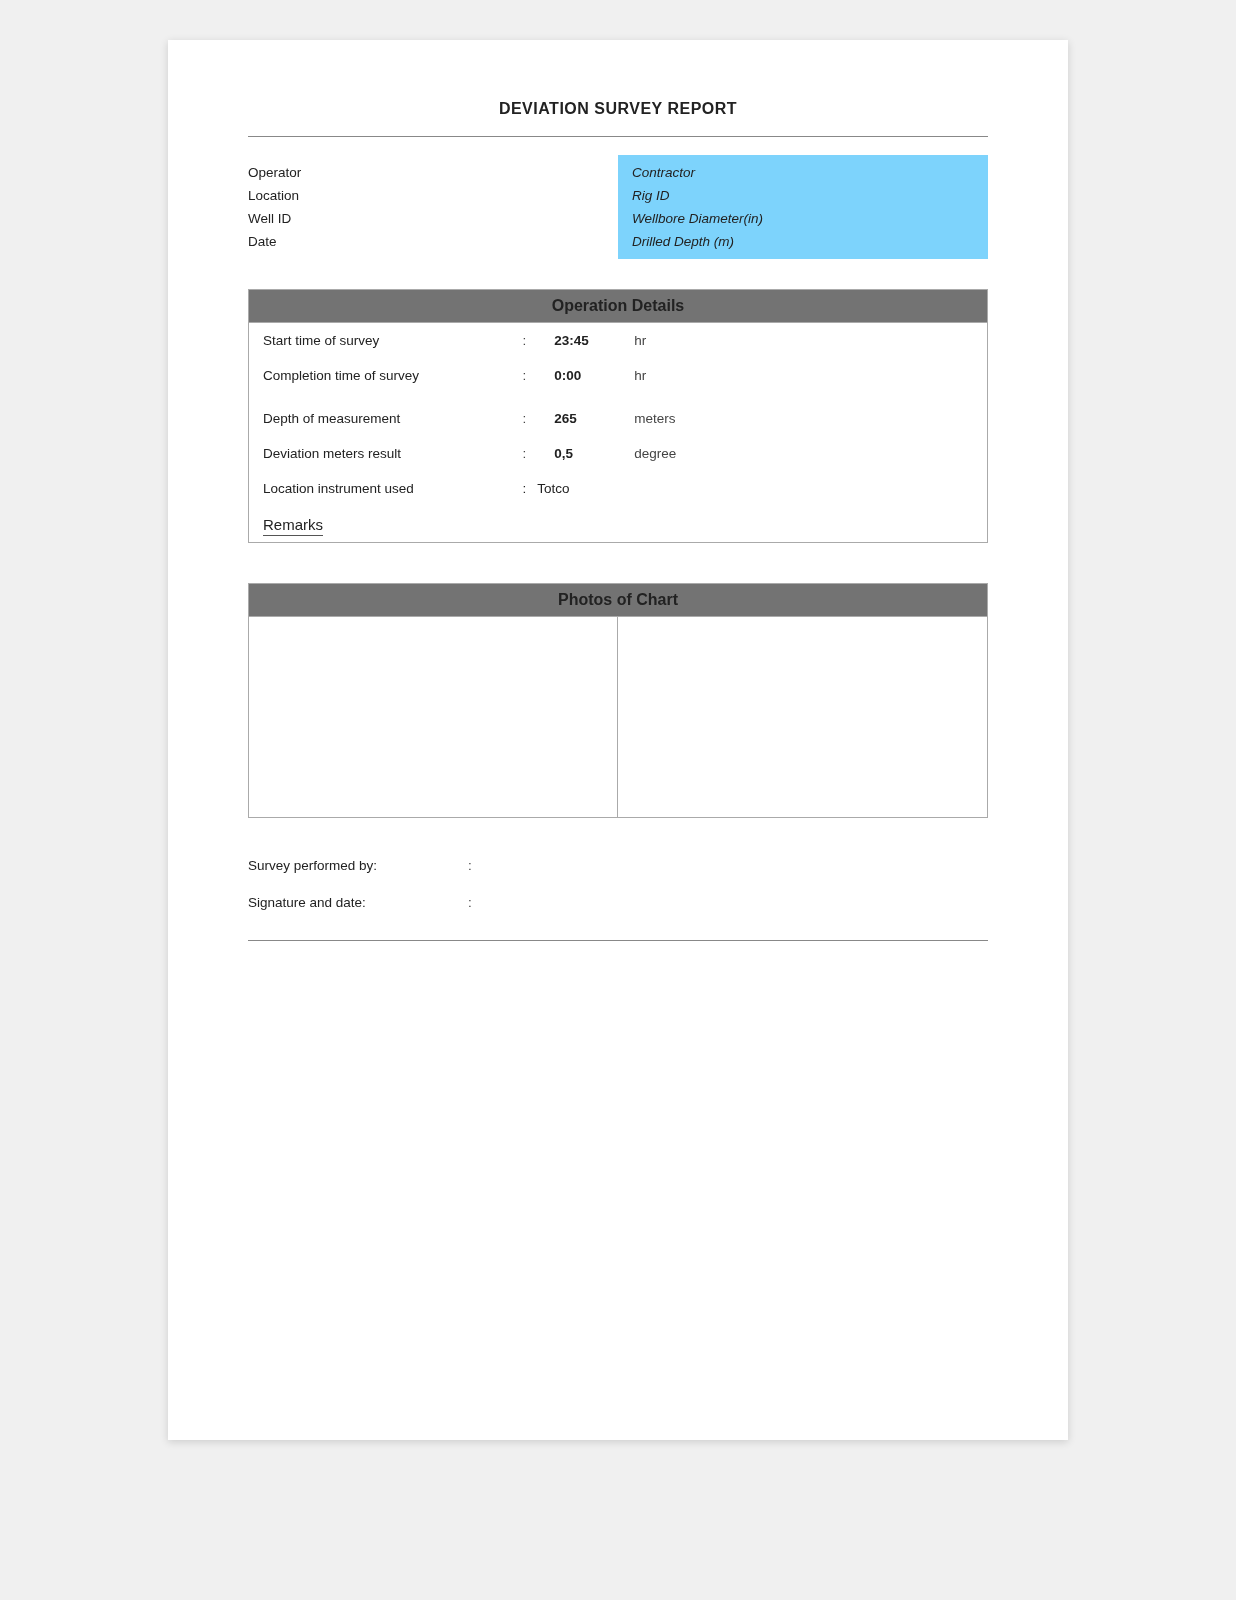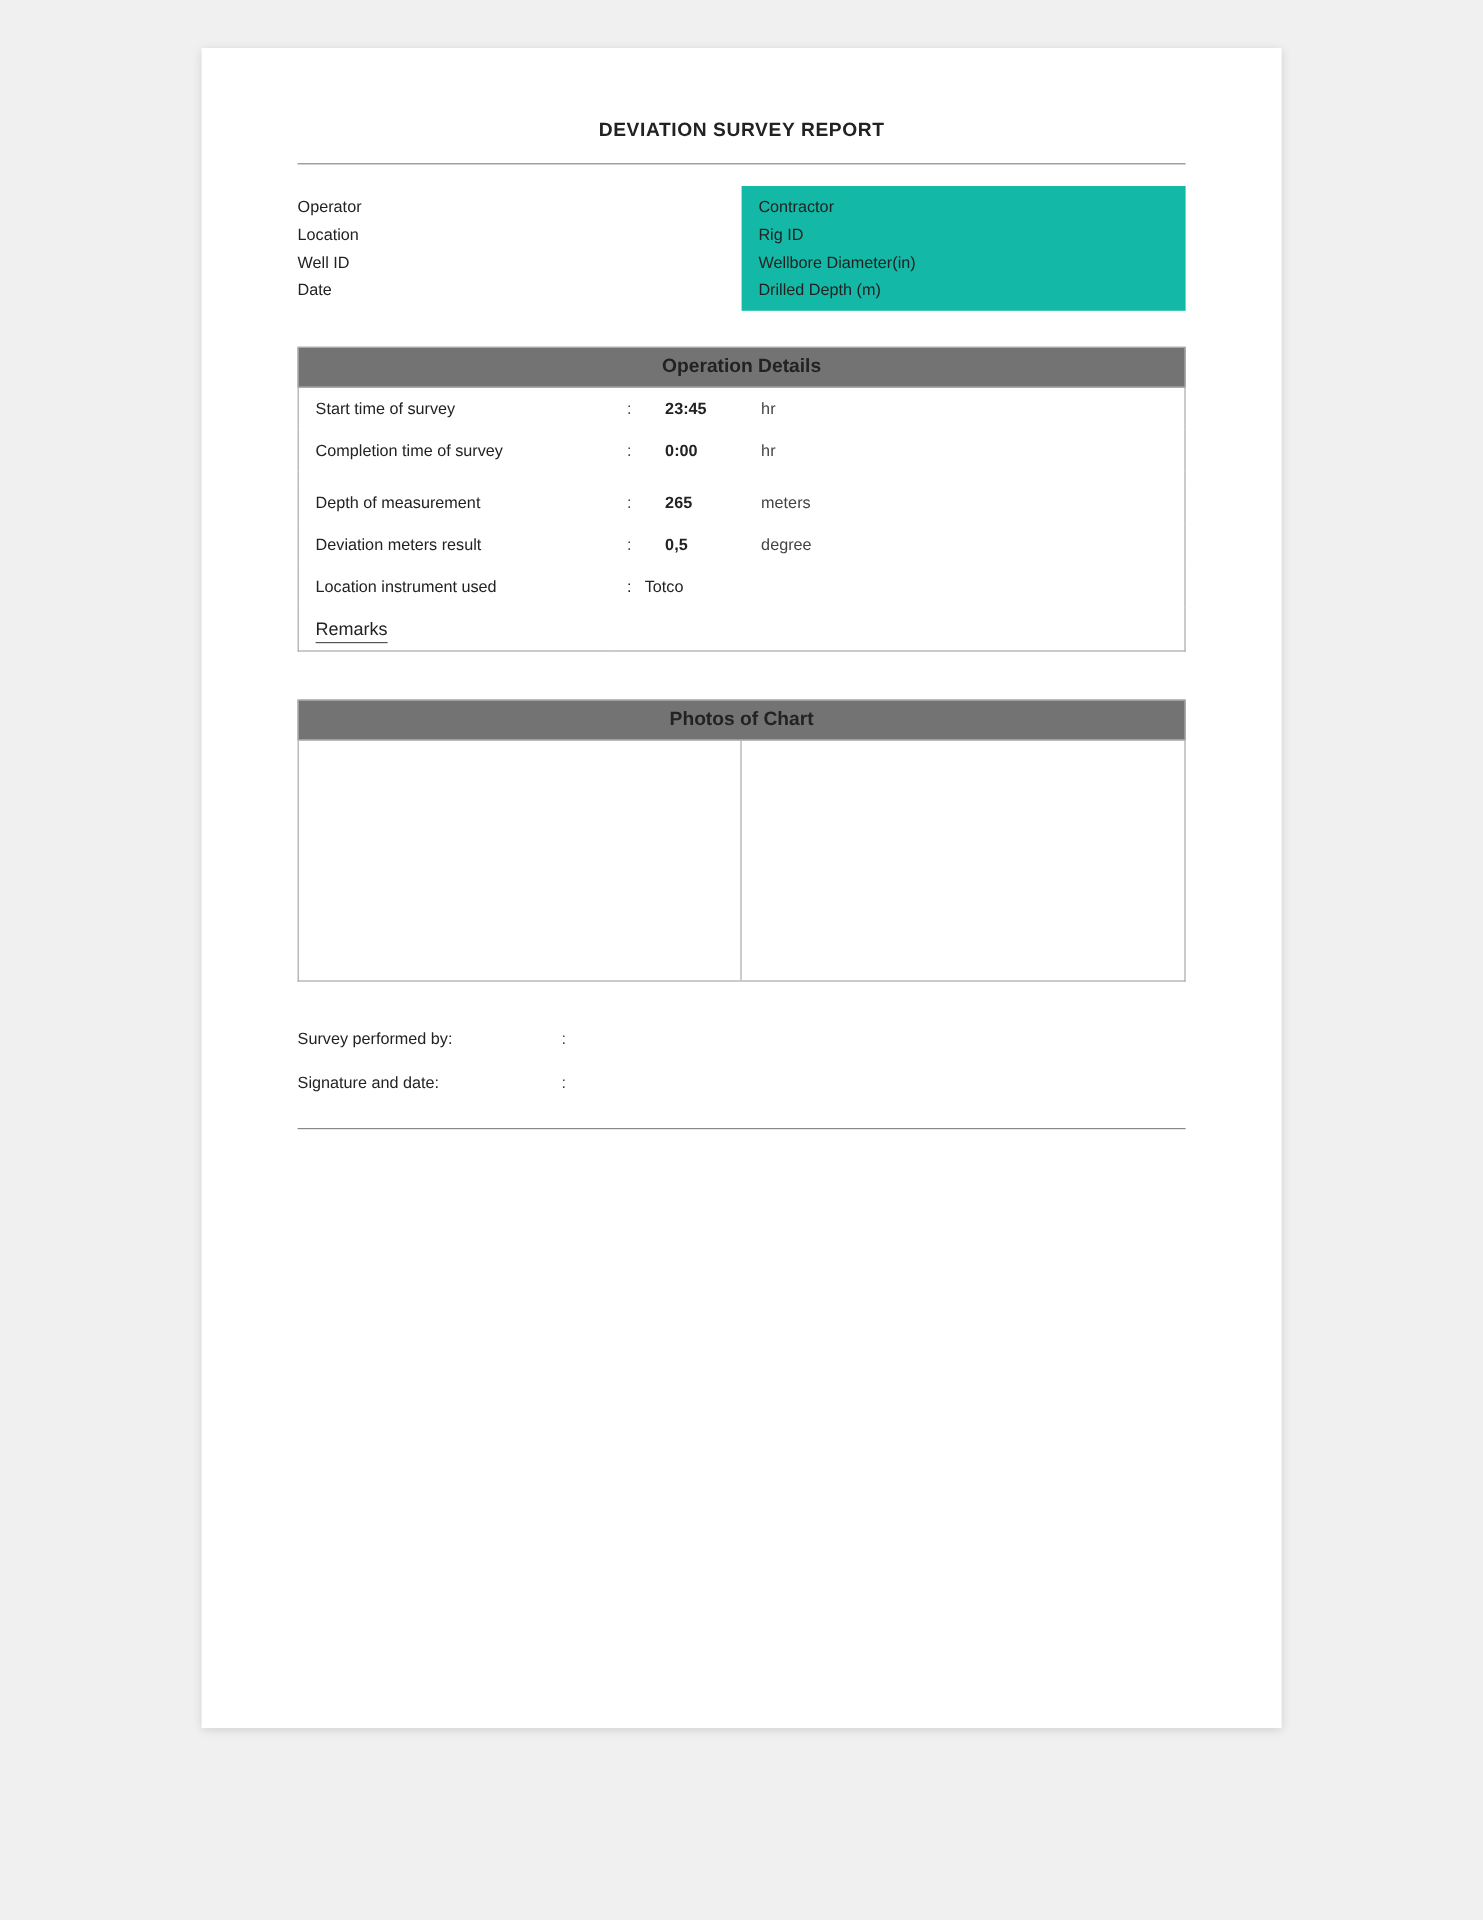--- a/index.html
+++ b/index.html
@@ -47,22 +47,23 @@
       margin-bottom: 30px;
     }
 
     .info-left, .info-right {
       display: flex;
       flex-direction: column;
       gap: 4px;
     }
 
     .info-right {
-      background: #14b8a6;
+      background: #7dd3fc;
       padding: 8px 14px;
+      font-style: italic;
     }
 
     .info-left {
       padding: 8px 0;
     }
 
     .info-row {
       font-size: 13.5px;
       padding: 2px 0;
       color: #222;

